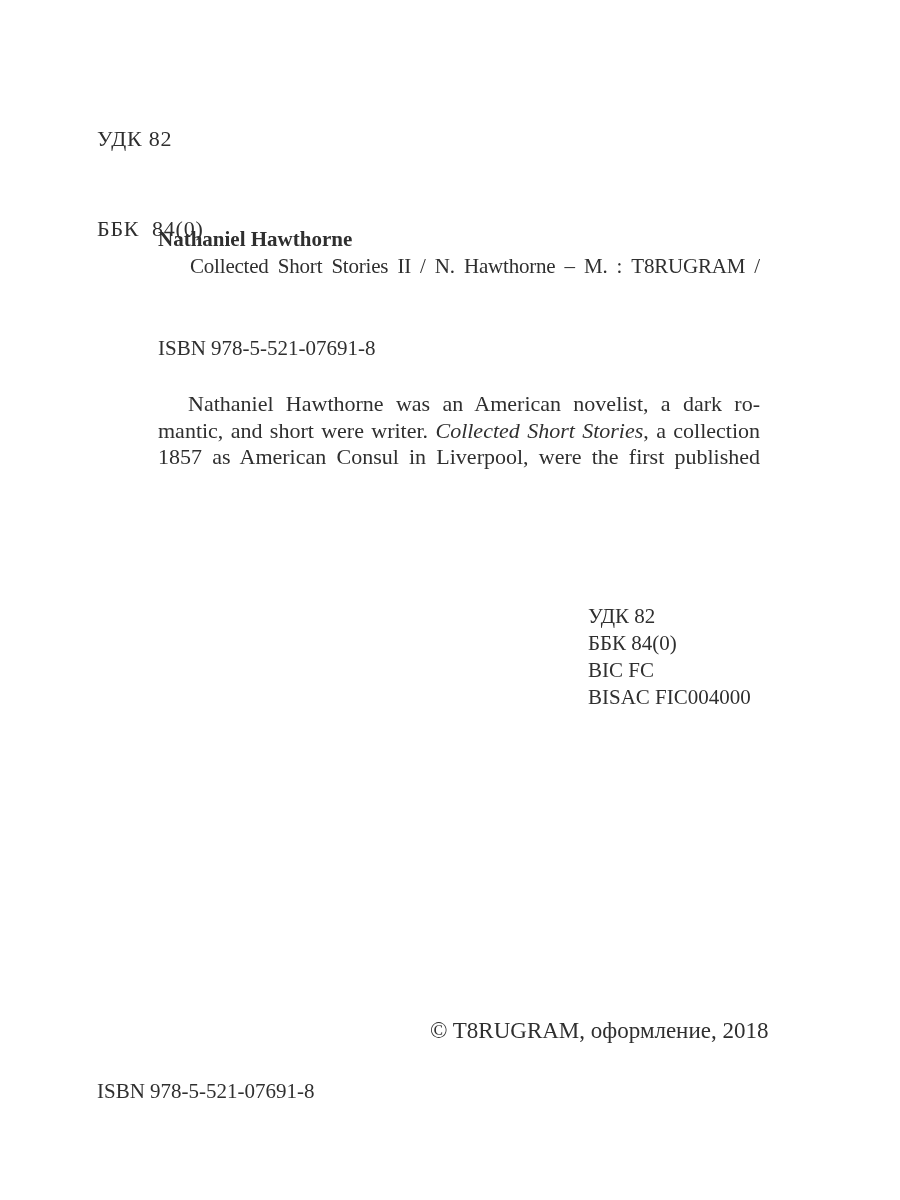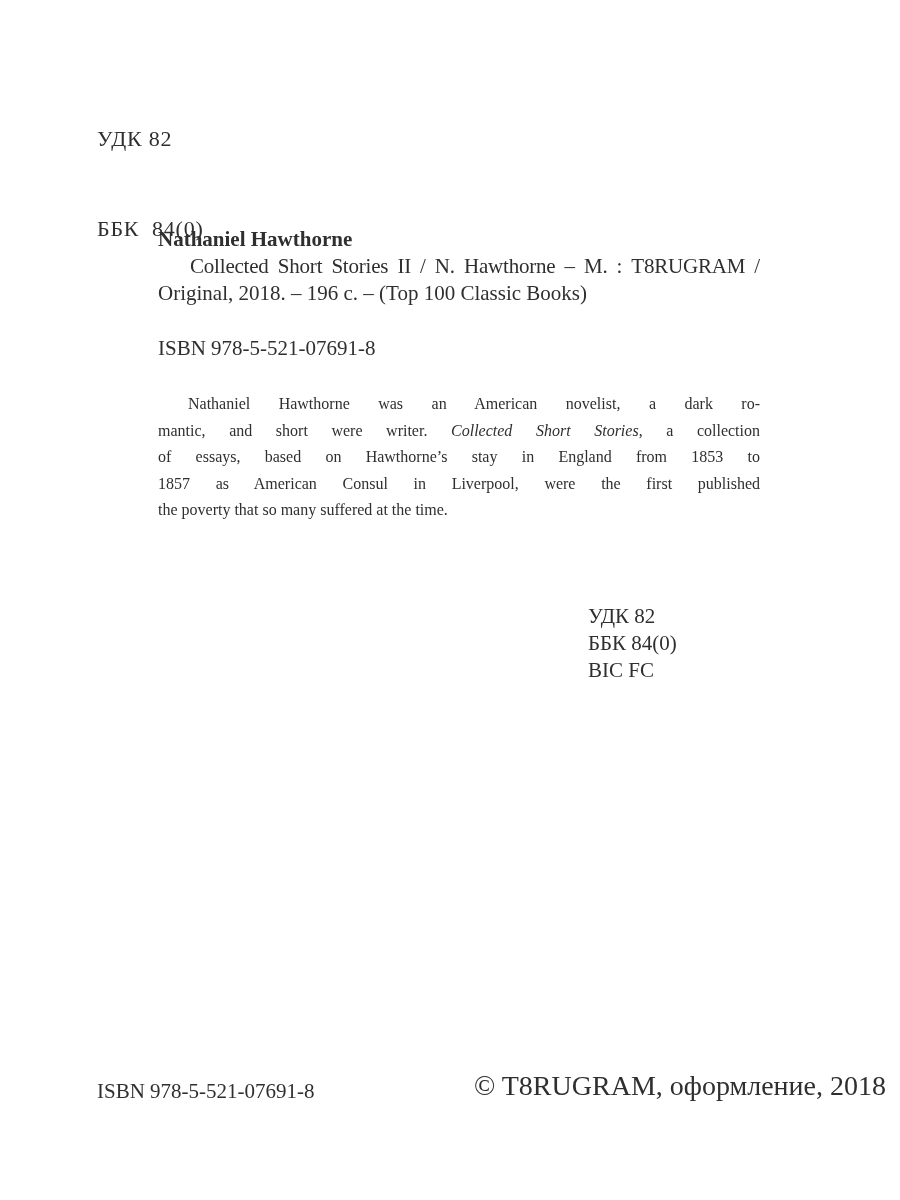--- a/index.html
+++ b/index.html
@@ -29,68 +29,66 @@
   .catalog .author { font-weight: bold; }
   .jline { text-align: justify; text-align-last: justify; }
   .jline.last { text-align-last: left; }
   .bib1 { padding-left: 32px; letter-spacing: -0.2px; }
 
   .isbn-mid { left: 158px; top: 335px; font-size: 21px; line-height: 27px; }
 
   
   .annotation {
     left: 158px; top: 391px; width: 602px;
-    font-size: 16px; line-height: 26.5px;
+    font-size: 22px; line-height: 26.5px;
   }
   .annotation .indent { padding-left: 30px; }
   .annotation .italic { font-style: italic; }
 
   
   .classification {
     left: 588px; top: 603px;
     font-size: 21px; line-height: 27px;
   }
 
   
   .footer-copy {
-    left: 430px; top: 1072px;
-    font-size: 28px; line-height: 28.5px; margin-left: 44px;
+    left: 430px; top: 1017px;
+    font-size: 23px; line-height: 28.5px;
   }
   .footer-isbn {
     left: 97px; top: 1078px;
     font-size: 21px; line-height: 27px;
   }
 </style>
 </head>
 <body>
 
 <div class="abs top-codes">
   <div>УДК 82</div>
   <div>ББК  84(0)</div>
 </div>
 
 <div class="abs catalog">
   <div class="author">Nathaniel Hawthorne</div>
   <div class="jline bib1">Collected Short Stories II / N. Hawthorne – М. : T8RUGRAM /</div>
-  <div class="jline last">Original, 2018. – 196 с. – (Top 100 Classic Books)</div>
 </div>
 
 <div class="abs isbn-mid">ISBN 978-5-521-07691-8</div>
 
 <div class="abs annotation">
   <div class="jline indent">Nathaniel Hawthorne was an American novelist, a dark ro-</div>
   <div class="jline"><span>mantic, and short were writer. </span><span class="italic">Collected Short Stories</span><span>, a collection</span></div>
-  <div class="jline">of essays, based on Hawthorne’s stay in England from 1853 to</div>
   <div class="jline">1857 as American Consul in Liverpool, were the first published</div>
-  <div class="jline last">the poverty that so many suffered at the time.</div>
 </div>
 
 <div class="abs classification">
   <div>УДК 82</div>
   <div>ББК 84(0)</div>
   <div>BIC FC</div>
+  <div>BISAC FIC004000</div>
 </div>
 
 <div class="abs footer-copy">
   <div>© T8RUGRAM, оформление, 2018</div>
 </div>
 
 <div class="abs footer-isbn">ISBN 978-5-521-07691-8</div>
 
 </body></html>

